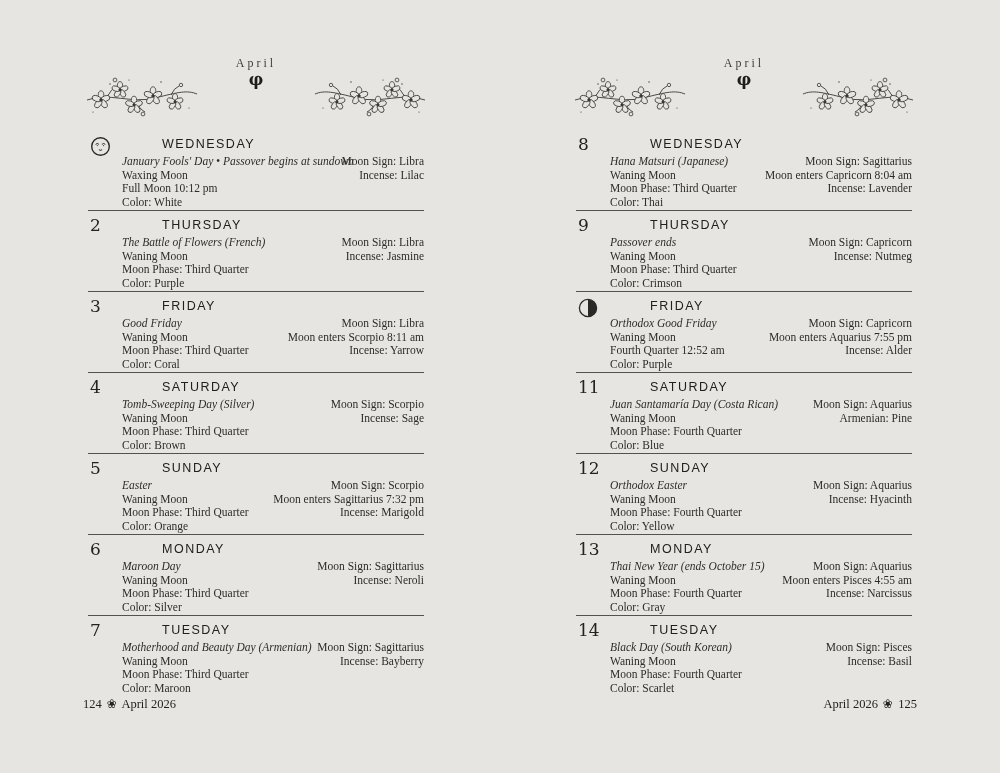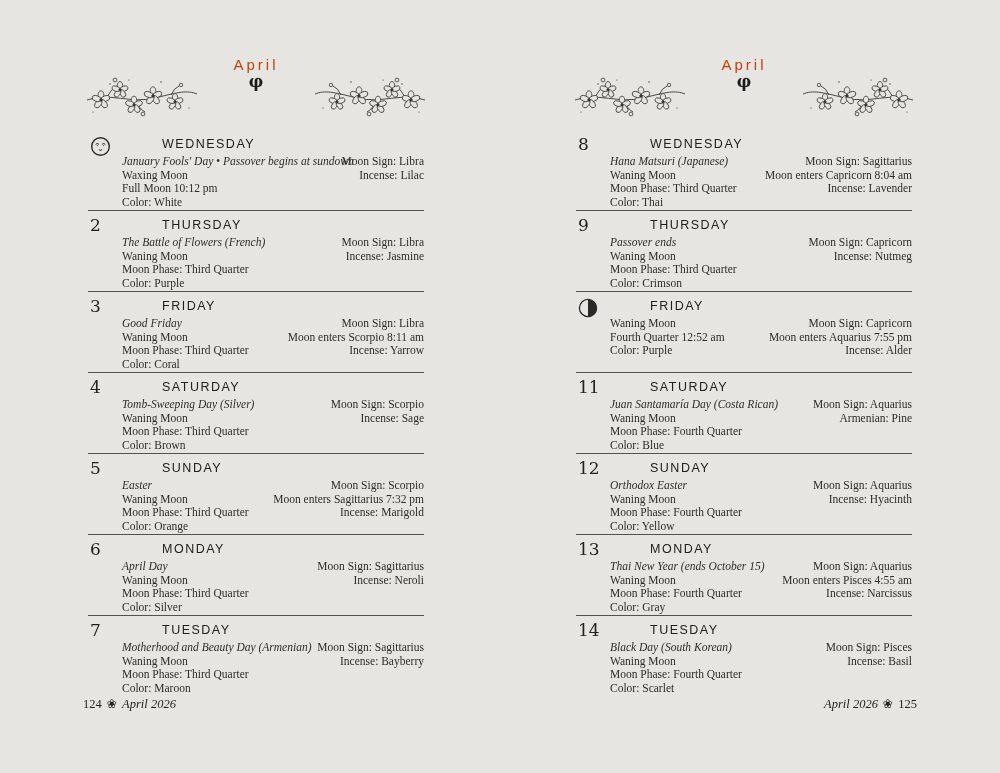--- a/index.html
+++ b/index.html
@@ -9,22 +9,22 @@
     color:#2d2b28;
     font-family:"Liberation Serif", serif;
   }
   .page{position:absolute;top:0;width:336px;height:773px;}
   .page-left{left:88px;}
   .page-right{left:576px;}
 
   
   .header{position:absolute;top:56px;left:0;right:0;height:72px;text-align:center;}
   .title{
-    font-family:Liberation Sans, sans-serif;font-size:15px;letter-spacing:3px;
-    color:#c2410c;font-weight:500;
+    font-family:Liberation Serif, serif;font-size:12px;letter-spacing:3px;
+    color:#404040;font-weight:500;
   }
   .zodiac{
     font-family:"DejaVu Serif", serif;font-size:16px;font-weight:600;
     color:#1d1c1a;margin-top:1px;line-height:16px;
   }
   .sprig{position:absolute;top:14px;width:114px;height:52px;}
   .sprig-left{left:-3px;}
   .sprig-right{right:-3px;transform:scaleX(-1);}
 
   
@@ -44,21 +44,21 @@
   .holiday{font-style:italic;}
   .rightcol{
     position:absolute;top:25px;right:0;text-align:right;
     font-size:11.5px;line-height:13.6px;color:#2e2c29;
   }
 
   
   .footer{position:absolute;top:697px;font-size:12.5px;color:#232220;white-space:nowrap;}
   .footer-left{left:-5px;}
   .footer-right{right:-5px;text-align:center;}
-  .footer .month{font-style:italic;margin-top:8px;}
+  .footer .month{margin-top:8px;}
   .flower-glyph{font-family:"DejaVu Sans", sans-serif;font-size:12px;position:relative;top:0;padding:0 2px;}
   svg{display:block;}
   .daycol svg{display:inline-block;}
 </style>
 </head>
 <body>
 
 <div class="page page-left">
   <div class="header">
     <svg class="sprig sprig-left" viewBox="0 0 114 52">
@@ -277,21 +277,21 @@
         <div>Moon Sign: Scorpio</div>
         <div>Moon enters Sagittarius 7:32 pm</div>
         <div>Incense: Marigold</div>
       </div>
     </div>
 
     <div class="entry ruled">
       <div class="daycol">6</div>
       <div class="content">
         <div class="weekday">MONDAY</div>
-        <div class="bodyline holiday">April Day</div>
+        <div class="bodyline holiday">Maroon Day</div>
         <div class="bodyline">Waning Moon</div>
         <div class="bodyline">Moon Phase: Third Quarter</div>
         <div class="bodyline">Color: Silver</div>
       </div>
       <div class="rightcol">
         <div>Moon Sign: Sagittarius</div>
         <div>Incense: Neroli</div>
         <div></div>
       </div>
     </div>
@@ -482,20 +482,21 @@
 
     <div class="entry ruled">
       <div class="daycol">
         <svg width="20" height="20" viewBox="0 0 20 20">
           <circle cx="10" cy="10" r="8.6" stroke="#2a2927" stroke-width="1.3" fill="none"></circle>
           <path d="M10 1.4 a8.6 8.6 0 0 1 0 17.2 z" fill="#2a2927"></path>
         </svg>
       </div>
       <div class="content">
         <div class="weekday">FRIDAY</div>
+        <div class="bodyline holiday">Orthodox Good Friday</div>
         <div class="bodyline">Waning Moon</div>
         <div class="bodyline">Fourth Quarter 12:52 am</div>
         <div class="bodyline">Color: Purple</div>
       </div>
       <div class="rightcol">
         <div>Moon Sign: Capricorn</div>
         <div>Moon enters Aquarius 7:55 pm</div>
         <div>Incense: Alder</div>
       </div>
     </div>

